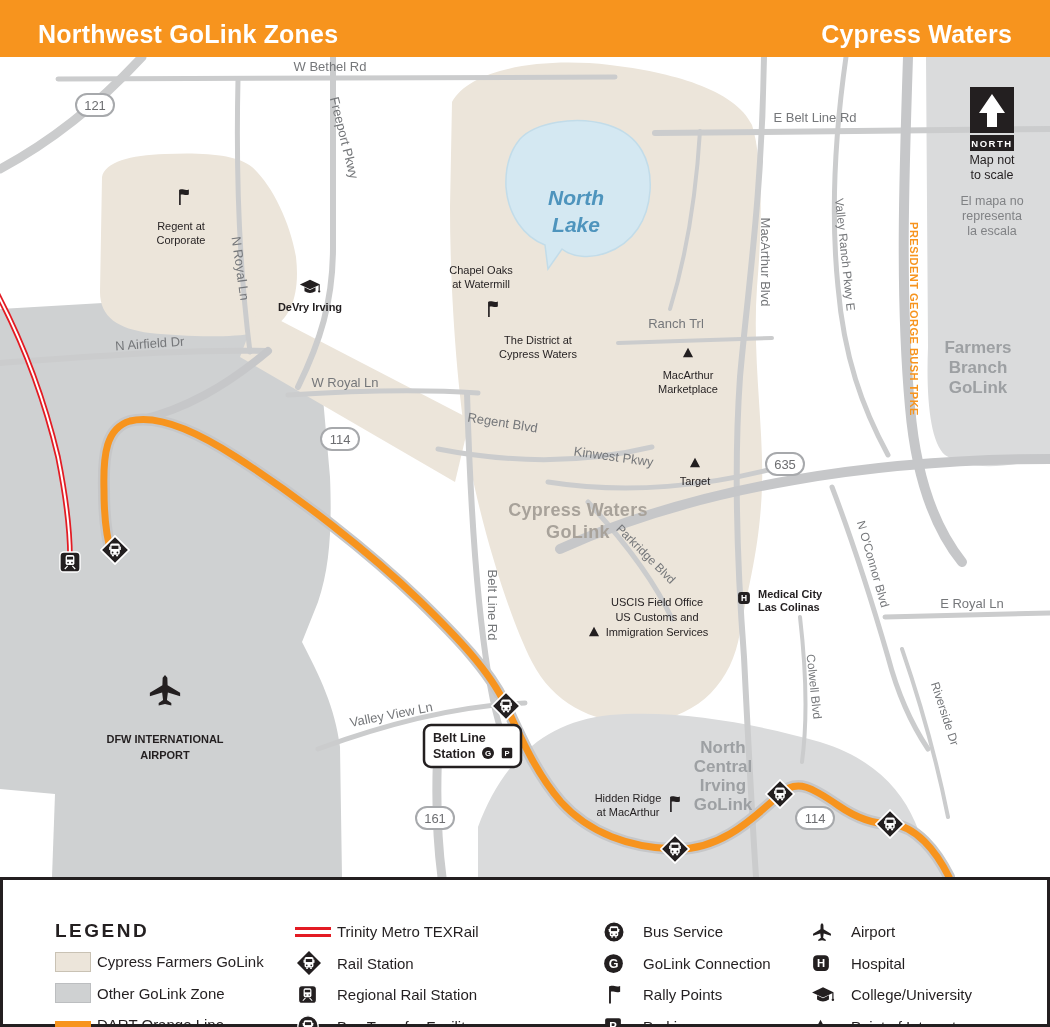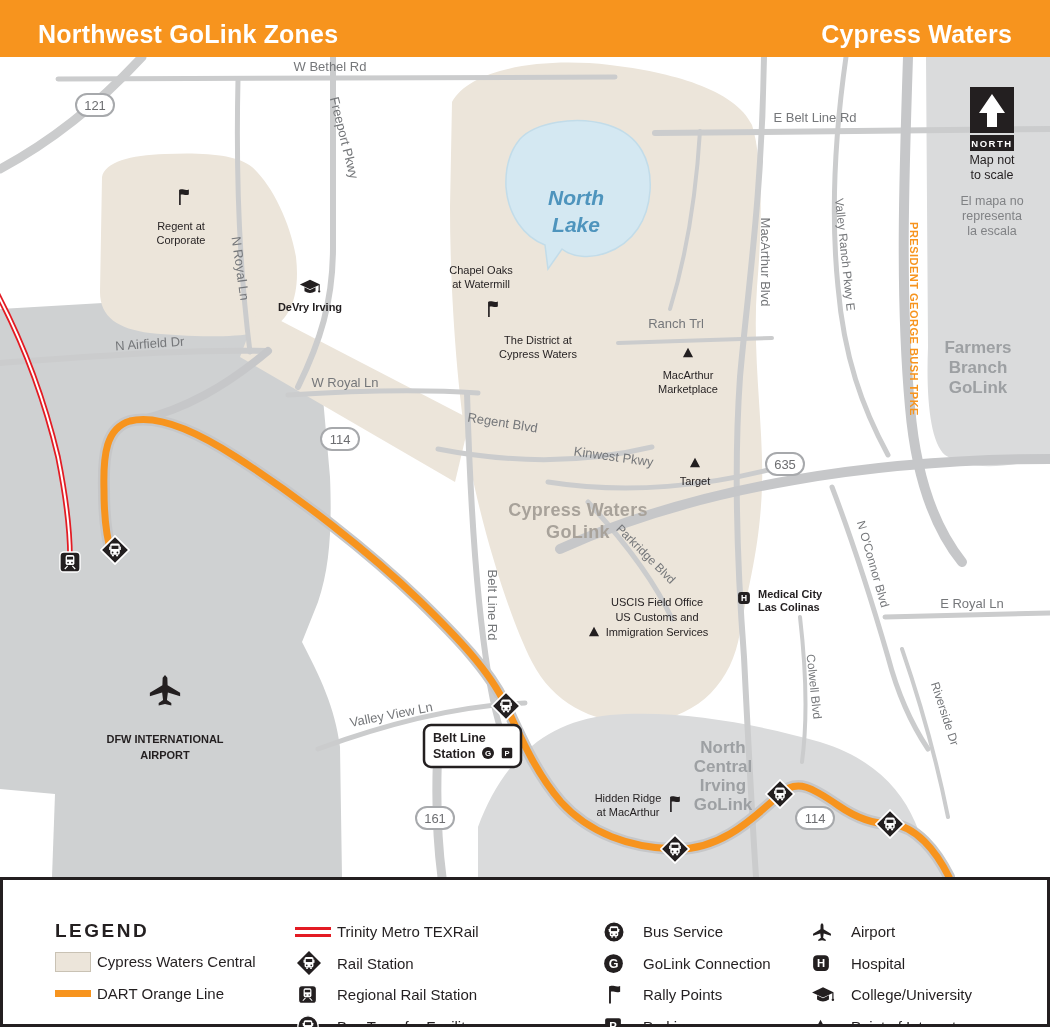--- a/index.html
+++ b/index.html
@@ -272,21 +272,27 @@
 </svg>
 </div>
 
 <div class="legend">
   <div class="lg-col lg-col1">
     <div class="lg-title">LEGEND</div>
     <div class="lg-row">
       <span class="lg-ico">
           <span class="sw sw-beige"></span>
         </span>
-      <span class="lg-label">Cypress Waters Central</span>
+      <span class="lg-label">Cypress Farmers GoLink</span>
+    </div>
+    <div class="lg-row">
+      <span class="lg-ico">
+          <span class="sw sw-gray"></span>
+        </span>
+      <span class="lg-label">Other GoLink Zone</span>
     </div>
     <div class="lg-row">
       <span class="lg-ico">
           <span class="sw sw-orange"></span>
         </span>
       <span class="lg-label">DART Orange Line</span>
     </div>
   </div>
 
   <div class="lg-col lg-col2">

